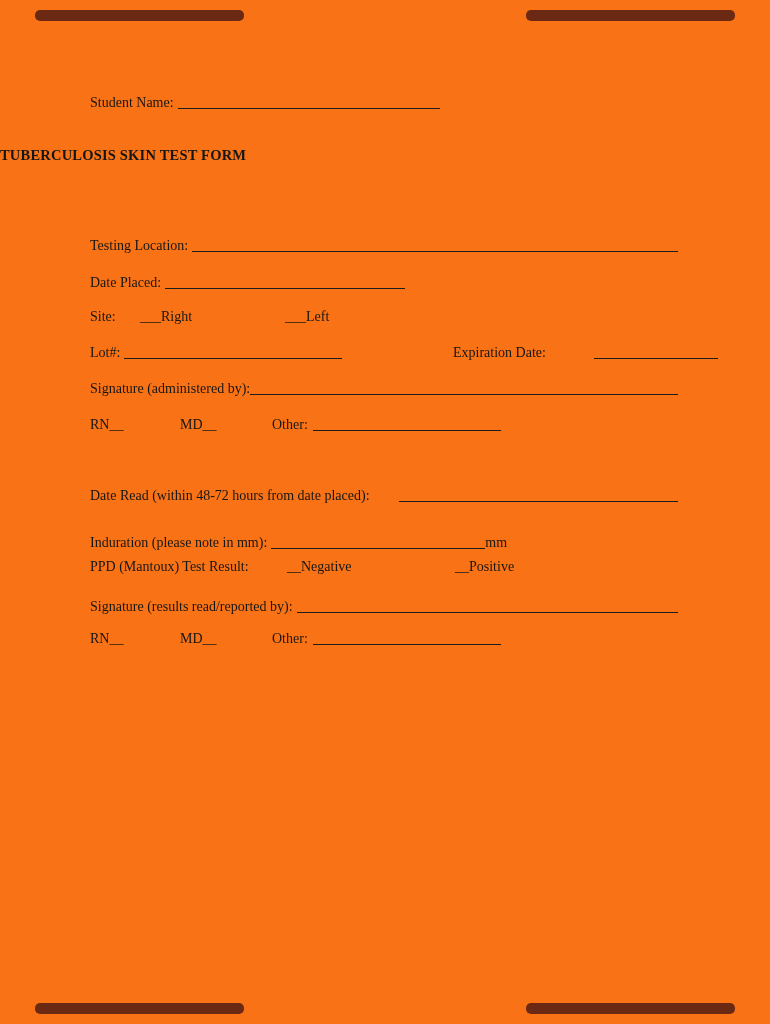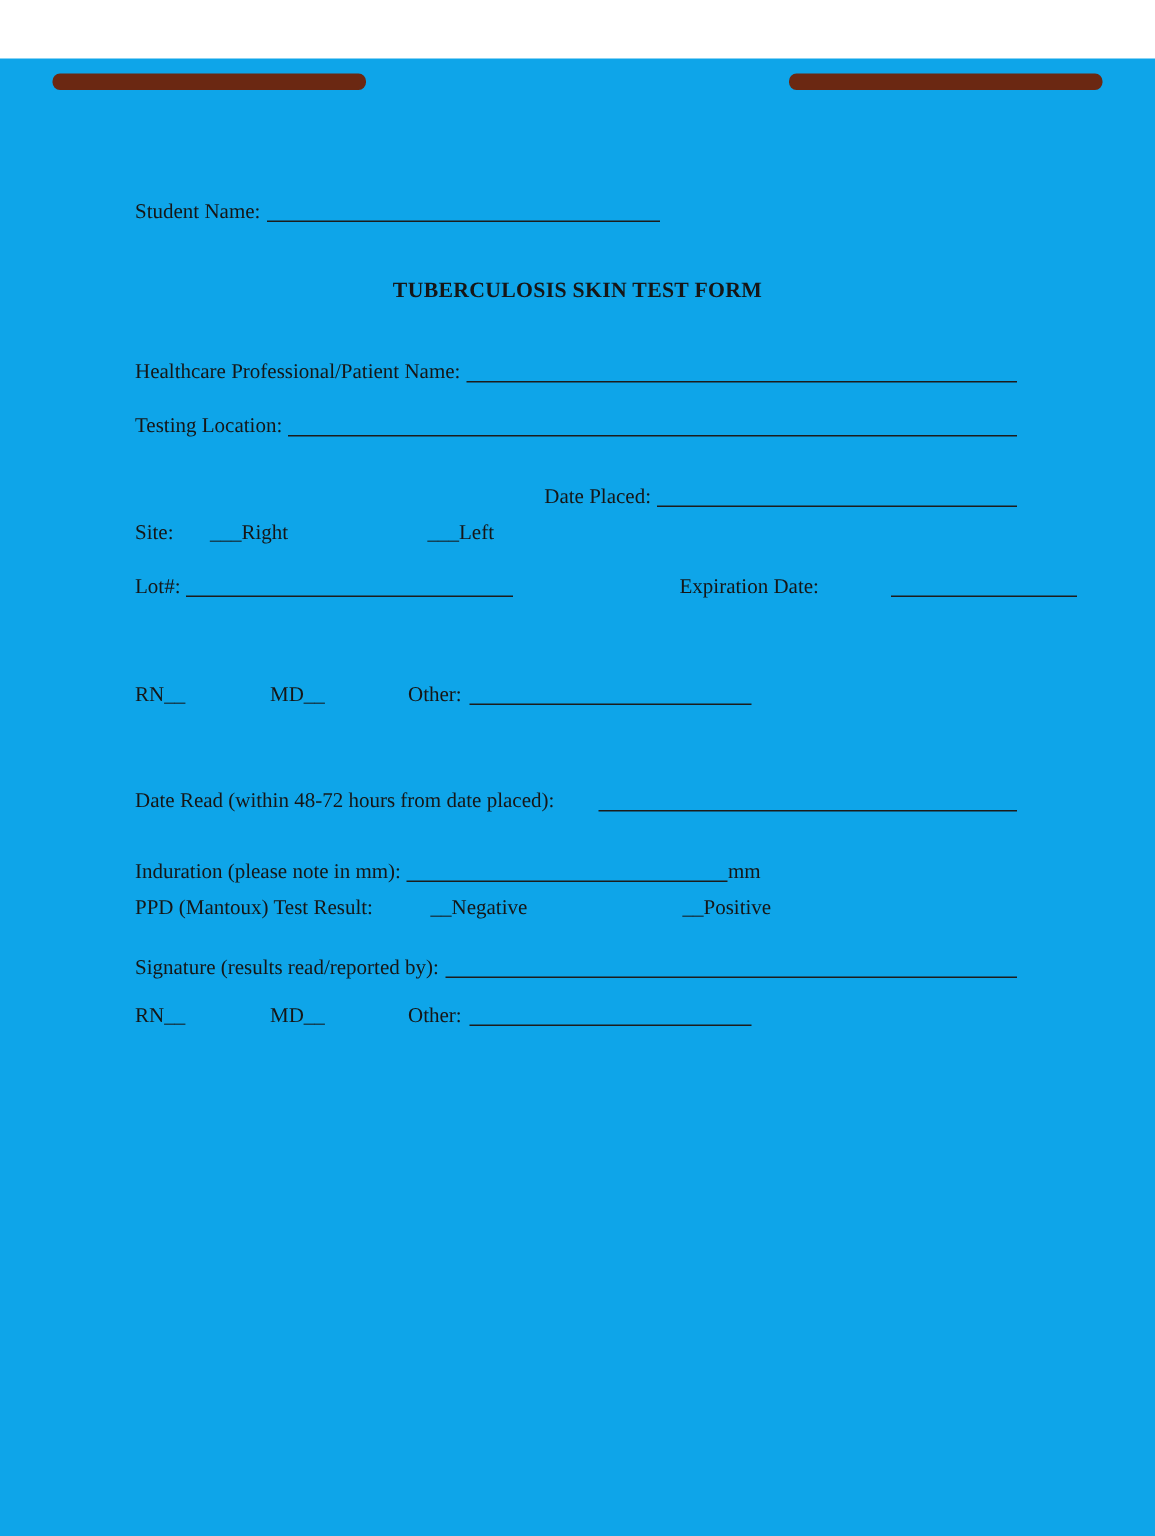--- a/index.html
+++ b/index.html
@@ -4,21 +4,21 @@
 <style>
   html, body { margin: 0; padding: 0; }
   body {
     width: 770px; height: 1024px;
     background: #ffffff;
     font-family: "Liberation Serif", "DejaVu Serif", serif;
     color: #161616;
     position: relative;
     overflow: hidden;
   }
-  .page { position: absolute; inset: 0; background: #0ea5e9; margin-top: 39px; }
+  .page { position: absolute; inset: 0; background: #f97316; }
   .decor-bar {
     position: absolute;
     width: 209px; height: 11px;
     border-radius: 5px;
     background: #6b2812;
   }
   .bar-tl { top: 10px;  left: 35px;  }
   .bar-tr { top: 10px;  left: 526px; }
   .bar-bl { top: 1003px; left: 35px;  }
   .bar-br { top: 1003px; left: 526px; }
@@ -40,30 +40,30 @@
     flex: 0 0 auto;
   }
   .fill.grow { flex: 1 1 auto; }
   .gap4 { margin-left: 4px; }
   .abs { position: absolute; top: 0; font-family: Liberation Serif, serif; }
 
   .title-row {
     position: absolute;
     left: 0; width: 770px; height: 20px;
     top: 147px;
-    text-align: center;
+    text-align: left;
     font-size: 14.5px;
     font-weight: bold;
     letter-spacing: 0.2px;
   }
 
   .r-student   { top: 94px;  }
   .r-health    { top: 201px; }
   .r-location  { top: 237px; }
-  .r-placed    { top: 284px; justify-content: flex-end; }
+  .r-placed    { top: 274px; }
   .r-site      { top: 308px; position: absolute; display: block; }
   .r-lot       { top: 344px; position: absolute; display: block; }
   .r-sig1      { top: 380px; }
   .r-rn1       { top: 416px; position: absolute; display: block; }
   .r-dateread  { top: 487px; gap: 25px; }
   .r-indur     { top: 534px; }
   .r-ppd       { top: 558px; position: absolute; display: block; }
   .r-sig2      { top: 598px; }
   .r-rn2       { top: 630px; position: absolute; display: block; }
 
@@ -87,24 +87,20 @@
   <div class="decor-bar bar-bl" style="background: rgb(107, 40, 18);"></div>
   <div class="decor-bar bar-br" style="background: rgb(107, 40, 18);"></div>
 
   <div class="row r-student">
     <span class="lbl">Student Name:</span>
     <span class="fill gap4" style="width:262px"></span>
   </div>
 
   <div class="title-row">TUBERCULOSIS SKIN TEST FORM</div>
 
-  <div class="row r-health">
-    <span class="lbl">Healthcare Professional/Patient Name:</span>
-    <span class="fill grow gap4"></span>
-  </div>
 
   <div class="row r-location">
     <span class="lbl">Testing Location:</span>
     <span class="fill grow gap4"></span>
   </div>
 
   <div class="row r-placed">
     <span class="lbl">Date Placed:</span>
     <span class="fill gap4" style="width:240px"></span>
   </div>
@@ -119,20 +115,24 @@
     <span class="abs lot-group">
       <span class="lbl">Lot#:</span>
       <span class="fill gap4" style="width:218px"></span>
     </span>
     <span class="abs exp-group">
       <span class="lbl">Expiration Date:</span>
       <span class="fill gap4" style="width:124px"></span>
     </span>
   </div>
 
+  <div class="row r-sig1">
+    <span class="lbl">Signature (administered by):</span>
+    <span class="fill grow"></span>
+  </div>
 
   <div class="row r-rn1">
     <span class="abs rn-rn">RN__</span>
     <span class="abs rn-md">MD__</span>
     <span class="abs rn-other">
       <span class="lbl">Other:</span>
       <span class="fill" style="width:188px; margin-left:5px"></span>
     </span>
   </div>
 

